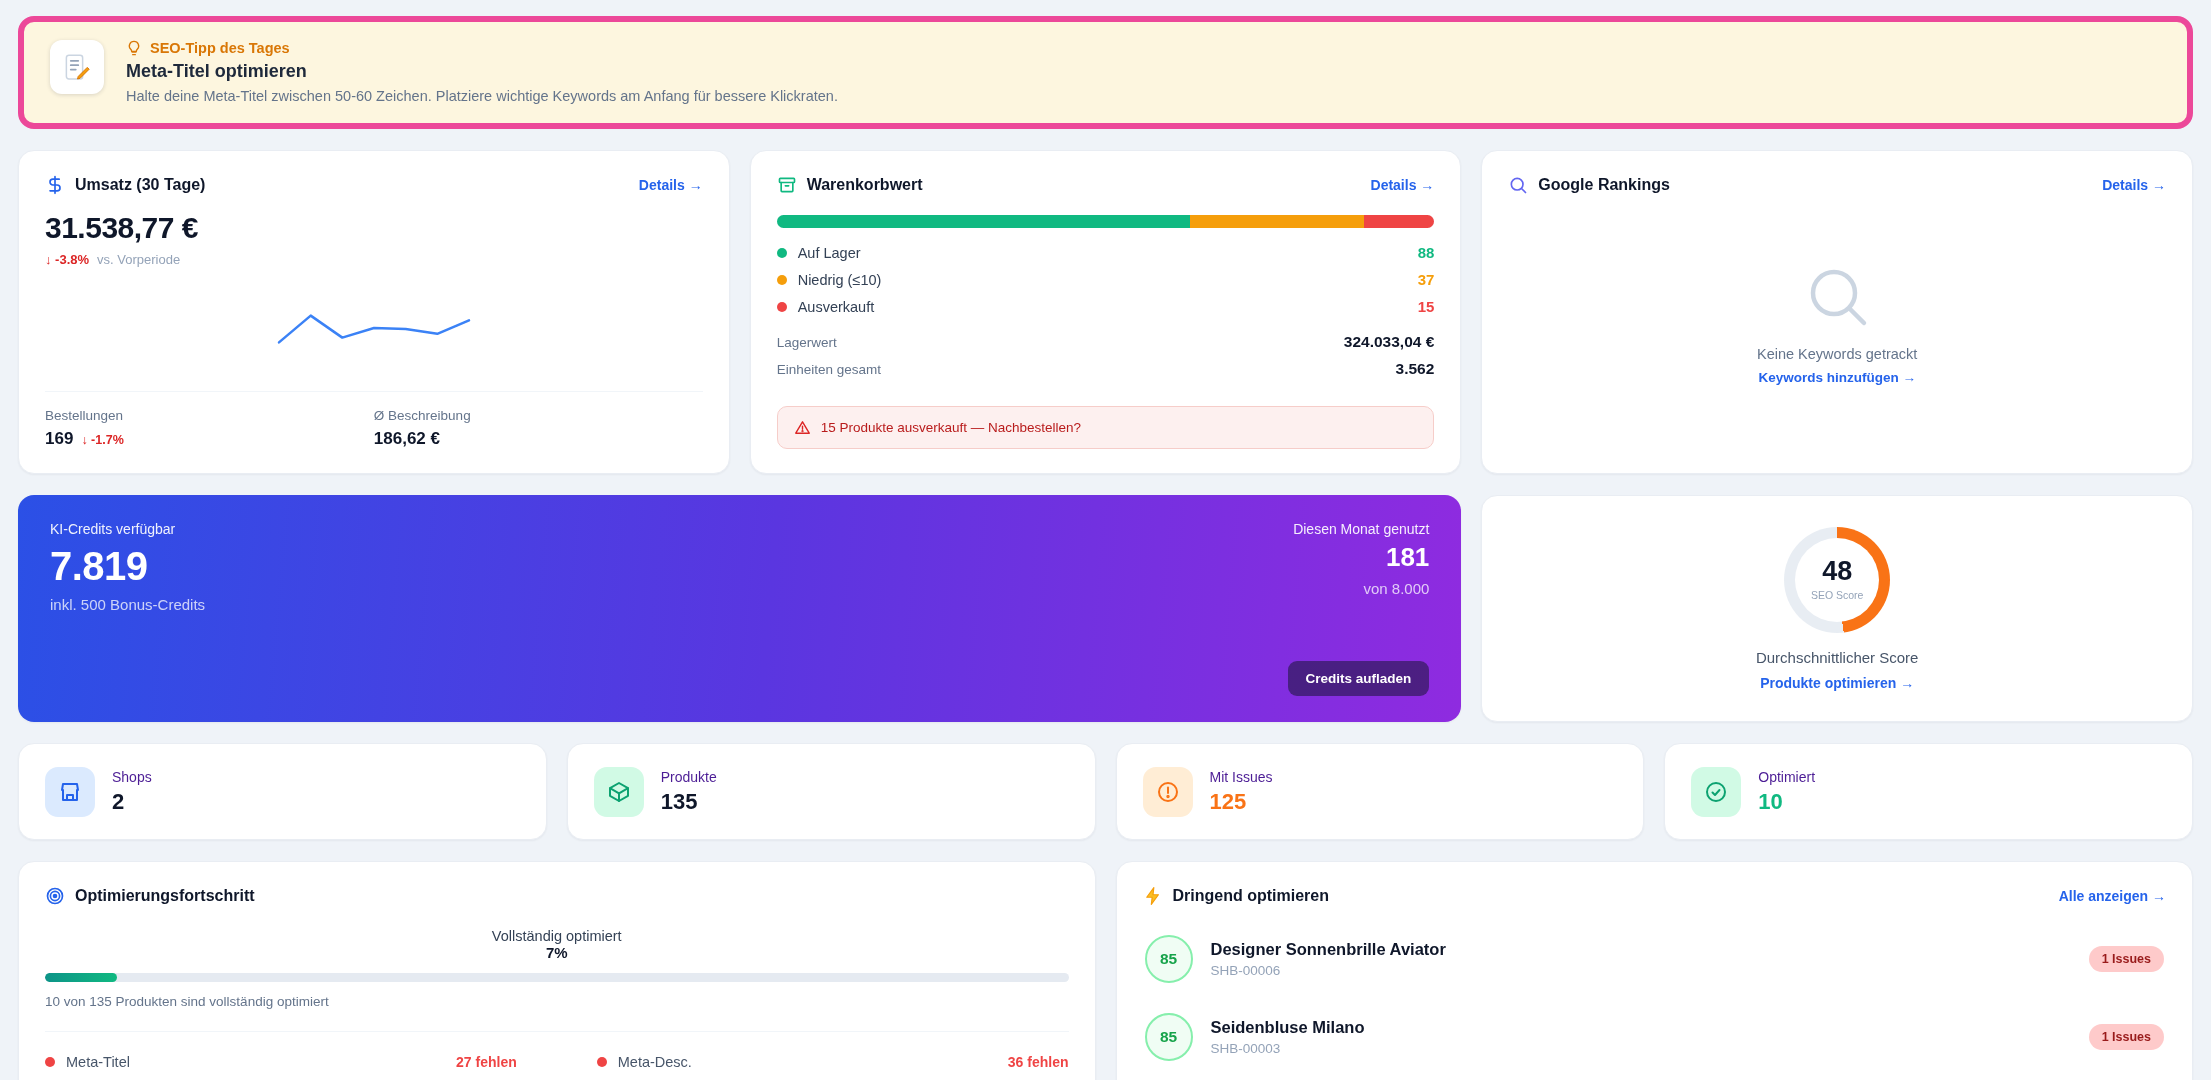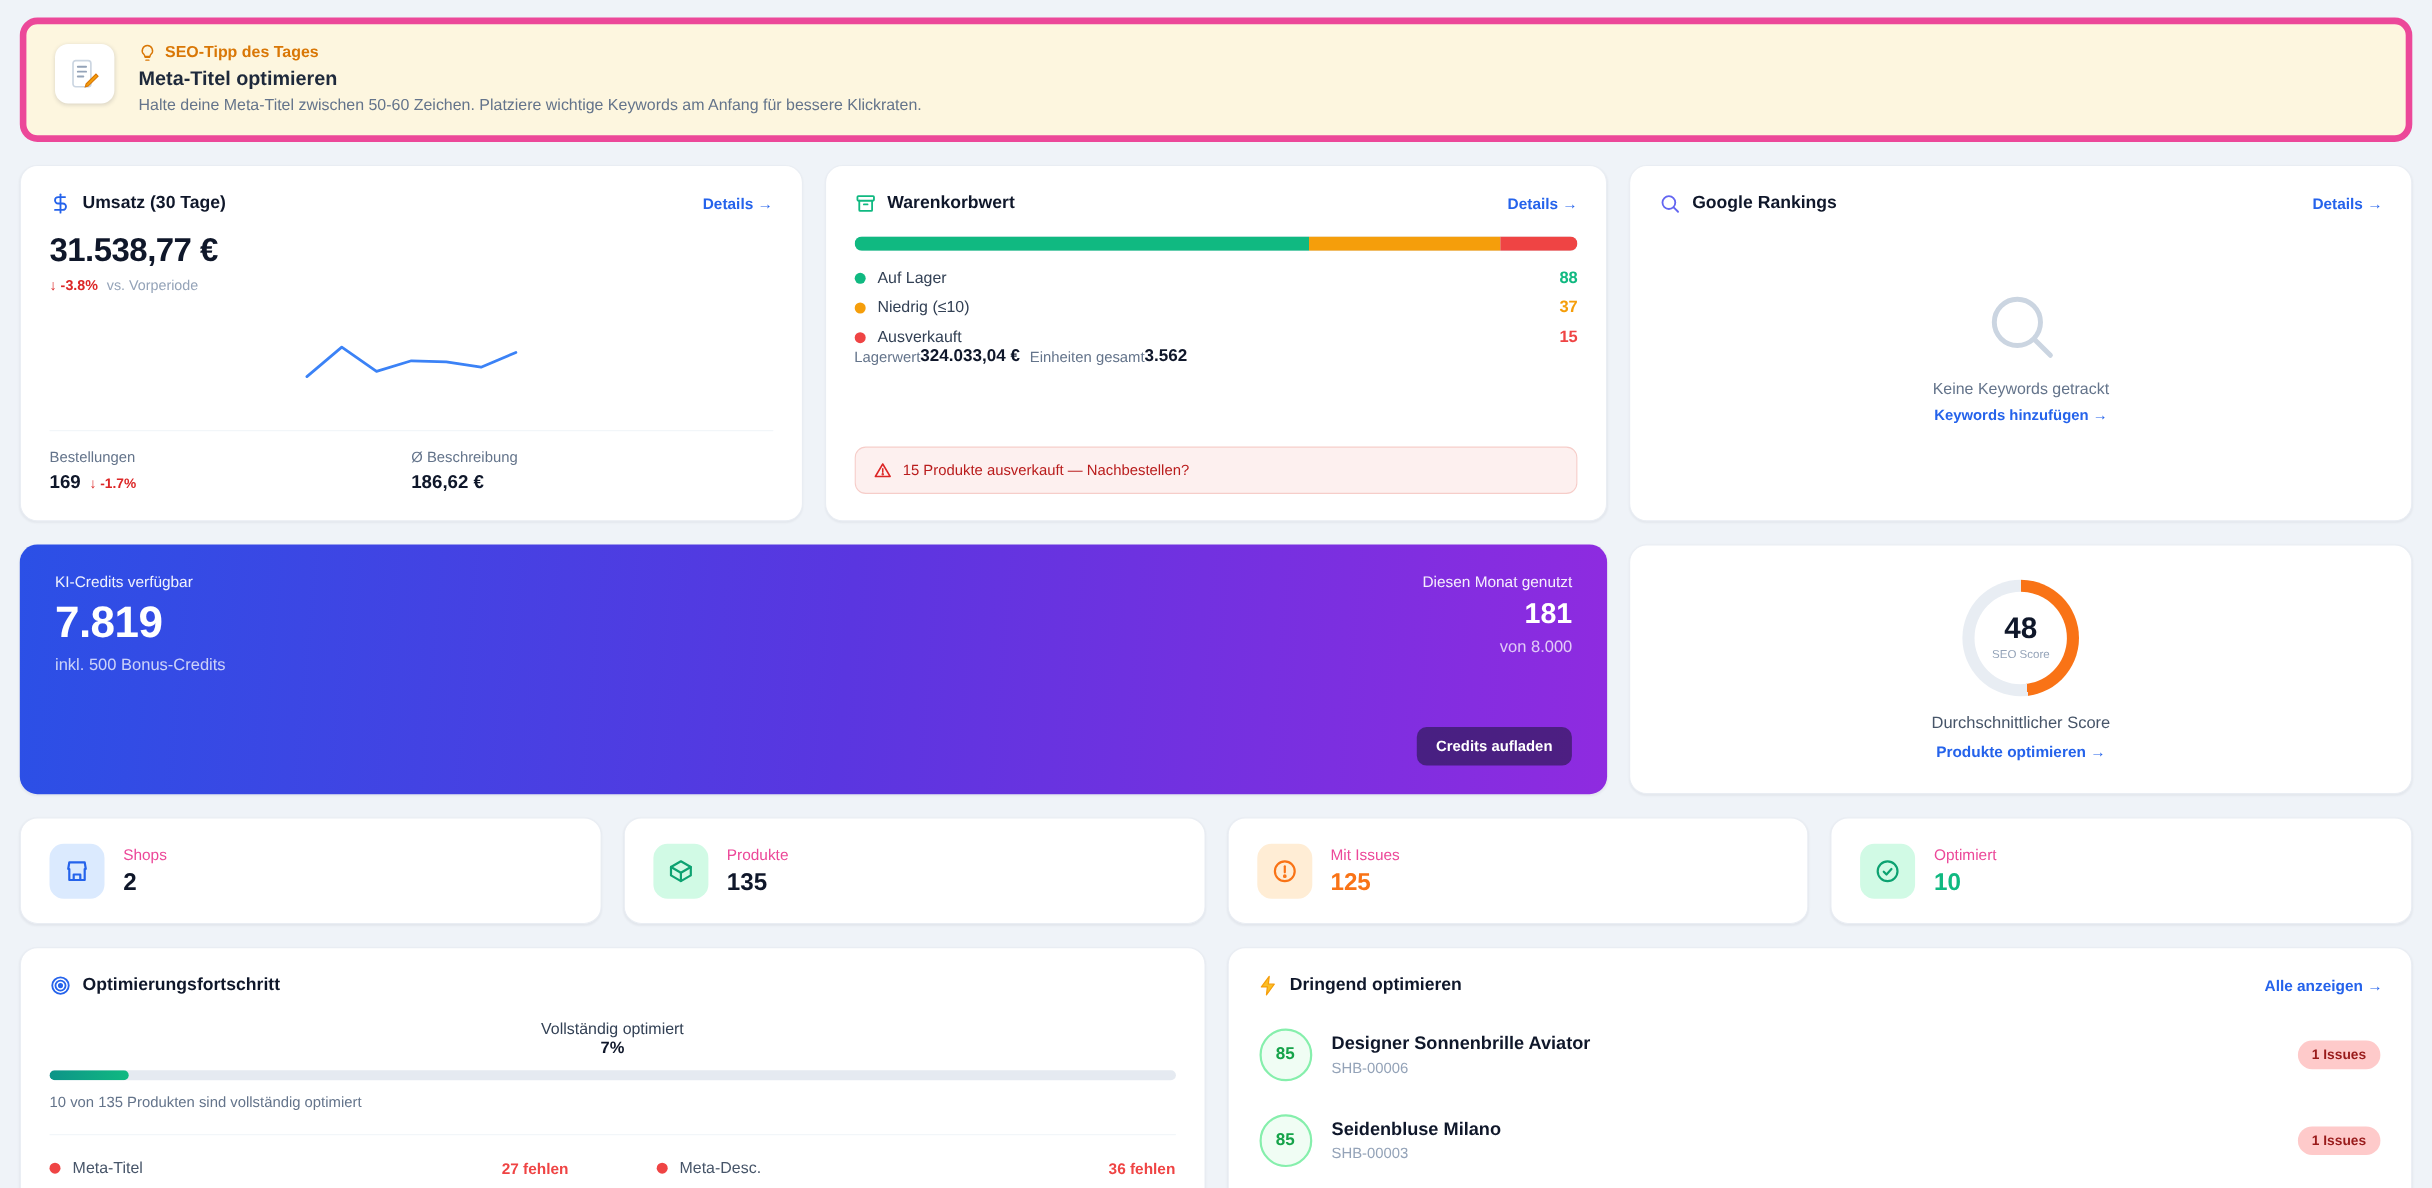--- a/index.html
+++ b/index.html
@@ -58,21 +58,21 @@
   .mini-value .neg { font-size:12.5px; }
 
   
   .stock-bar { display:flex; height:13px; border-radius:7px; overflow:hidden; margin-top:20px; background:#e2e8f0; }
   .stock-bar .seg { height:100%; }
   .legend { margin-top:16px; display:flex; flex-direction:column; gap:10px; }
   .legend-row { display:flex; align-items:center; }
   .dot { width:10px; height:10px; border-radius:50%; flex:none; background:#94a3b8; }
   .legend-label { margin-left:11px; font-size:14.5px; color:#334155; }
   .legend-value { margin-left:auto; font-size:15px; font-weight:700; }
-  .kv-block { display:flex; flex-direction:row; gap:9px; }
+  .kv-block { margin-top:18px; display:flex; flex-direction:column; gap:9px; }
   .kv-row { display:flex; align-items:center; justify-content:space-between; }
   .kv-label { font-size:13.5px; color:#64748b; }
   .kv-value { font-size:15.5px; font-weight:700; }
   .inv-alert {
     margin-top:auto; background:#fdf0ef; border:1px solid #f6cdc9; color:#b91c1c;
     border-radius:10px; padding:12px 16px; display:flex; align-items:center; gap:10px;
     font-size:13.5px; font-weight:500;
   }
   .inv-alert svg { flex:none; color:#dc2626; }
 
@@ -110,21 +110,21 @@
   .gauge-label { font-size:10.5px; color:#94a3b8; margin-top:4px; }
   .seo-caption { font-size:15px; color:#475569; margin-top:16px; }
   .seo-link { font-size:14px; color:#2563eb; font-weight:600; margin-top:9px; cursor:pointer; }
 
   
   .stat-card { flex-direction:row; align-items:center; gap:17px; padding:0 26px; }
   .stat-tile { width:50px; height:50px; border-radius:13px; display:grid; place-items:center; flex:none; }
   .tile-blue { background:#dbeafe; color:#2563eb; }
   .tile-green { background:#d1fae5; color:#0da271; }
   .tile-orange { background:#ffedd5; color:#f97316; }
-  .stat-name { font-size:14px; color:#ec4899; }
+  .stat-name { font-size:14px; color:#4c1d95; }
   .stat-num { font-size:22px; font-weight:800; margin-top:4px; }
   .num-orange { color:#f97316; }
   .num-green { color:#10b981; }
 
   
   .opt-row { display:flex; justify-content:space-between; align-items:center; margin-top:22px;flex-direction:column; }
   .opt-row-label { font-size:14.5px; color:#334155; }
   .opt-row-value { font-size:15px; font-weight:700; }
   .opt-bar { height:9px; background:#e5eaf1; border-radius:5px; margin-top:12px; overflow:hidden; }
   .opt-fill { height:100%; width:0; border-radius:5px; background:linear-gradient(90deg,#0d9488,#10b981); }

